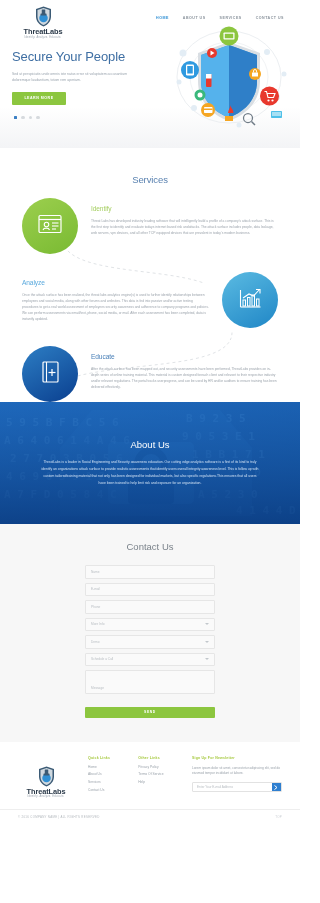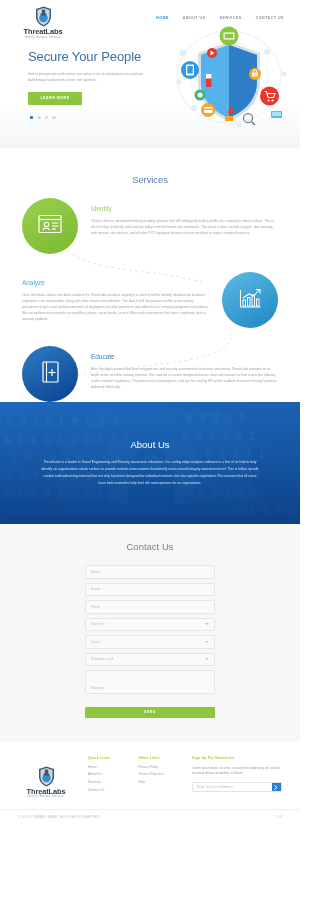--- a/index.html
+++ b/index.html
@@ -42,21 +42,21 @@
   .nav {
     margin-left:auto; display:flex; gap:14px; align-items:center;
     padding-top:10px; padding-right:4px;
   }
   .nav a {
     font-size:3.6px; letter-spacing:0.5px; color:#8a939c; text-decoration:none;
     font-weight:bold;
   }
   .nav a.active { color:#2f8fd4; }
 
-  .hero-inner { display:flex; padding:0 28px; }
+  .hero-inner { display:flex; padding:0 12px; }
   .hero-copy { width:130px; padding-top:16px; }
   .hero-title {
     font-size:13px; color:#3f6fa3; font-weight:normal; letter-spacing:-0.1px;
     line-height:1.1;
   }
   .hero-sub {
     font-size:3.5px; color:#9aa4ae; line-height:1.75; margin-top:7px;
     width:116px;
   }
   .btn-learn {

